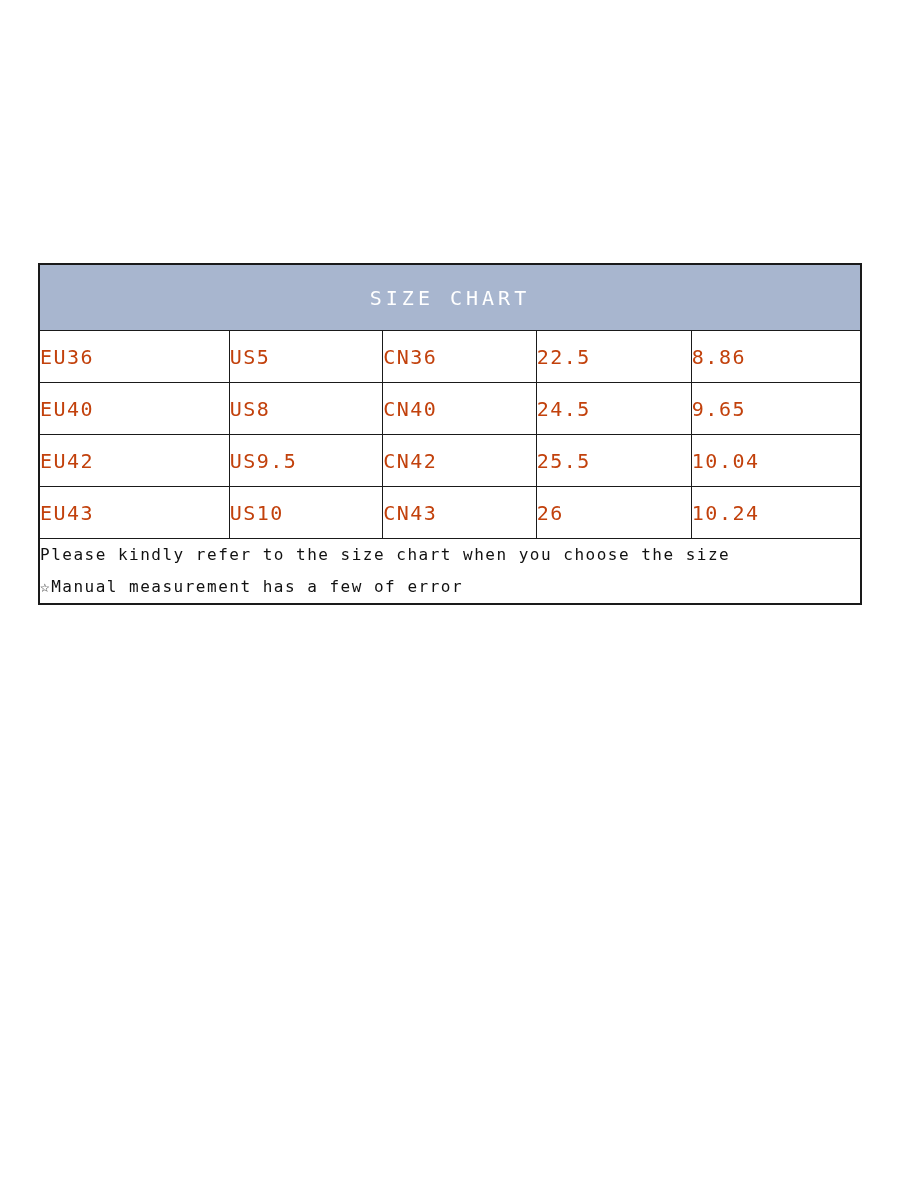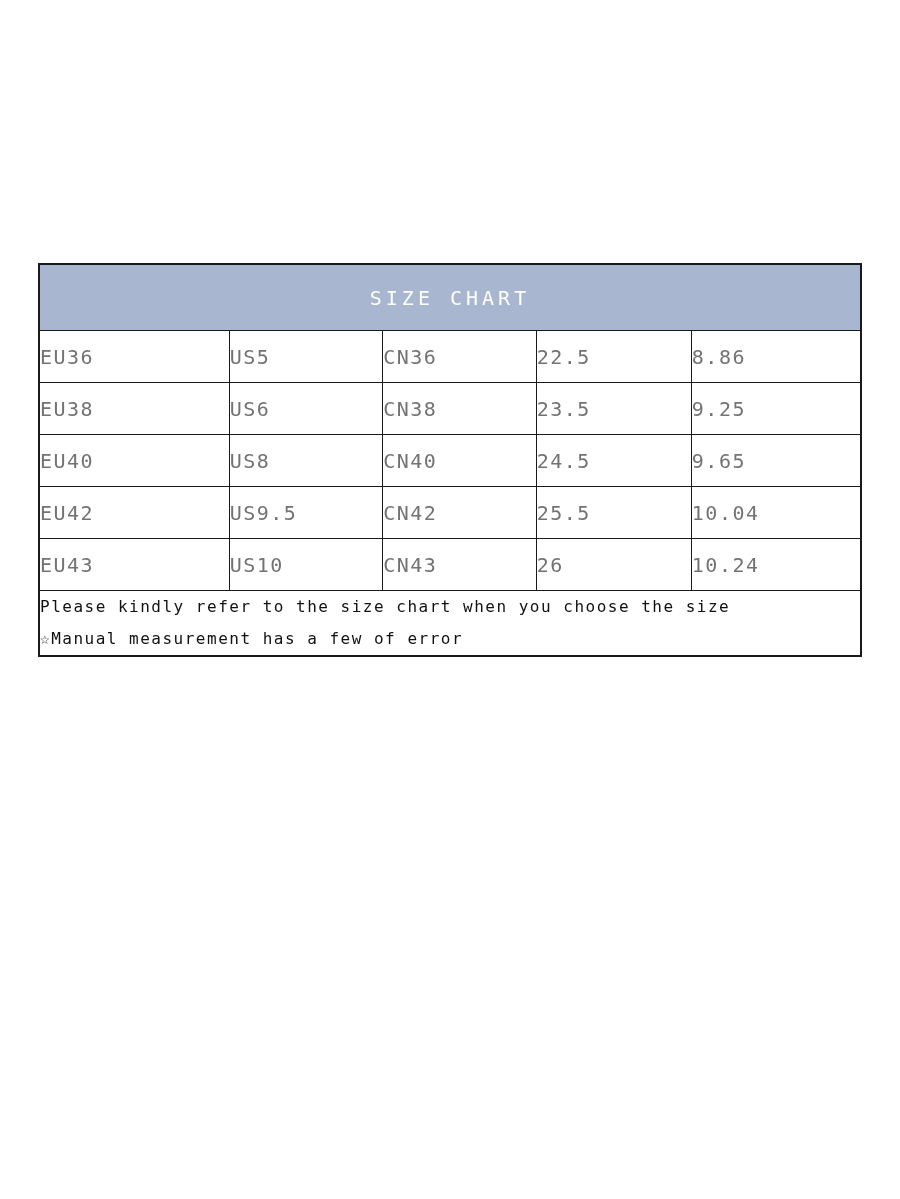--- a/index.html
+++ b/index.html
@@ -60,21 +60,21 @@
     padding: 6px 9px 6px 9px;
     line-height: 26px;
     font-weight: 400;
     text-align: left;
   }
   .body-cell {
     font-size: 20px;
     letter-spacing: 1.5px;
     height: 51px;
     padding: 0 9px;
-    color: #737373;
+    color: #c2410c;
     background: #ffffff;
     text-align: left;
   }
   .note-cell {
     font-size: 16px;
     letter-spacing: 1.5px;
     line-height: 32px;
     padding: 10px 9px 12px 9px;
     color: #111111;
     background: #ffffff;
@@ -109,27 +109,20 @@
         </tr>
 
         <tr>
           <td class="body-cell">EU36</td>
           <td class="body-cell">US5</td>
           <td class="body-cell">CN36</td>
           <td class="body-cell">22.5</td>
           <td class="body-cell">8.86</td>
         </tr>
         <tr>
-          <td class="body-cell">EU38</td>
-          <td class="body-cell">US6</td>
-          <td class="body-cell">CN38</td>
-          <td class="body-cell">23.5</td>
-          <td class="body-cell">9.25</td>
-        </tr>
-        <tr>
           <td class="body-cell">EU40</td>
           <td class="body-cell">US8</td>
           <td class="body-cell">CN40</td>
           <td class="body-cell">24.5</td>
           <td class="body-cell">9.65</td>
         </tr>
         <tr>
           <td class="body-cell">EU42</td>
           <td class="body-cell">US9.5</td>
           <td class="body-cell">CN42</td>

